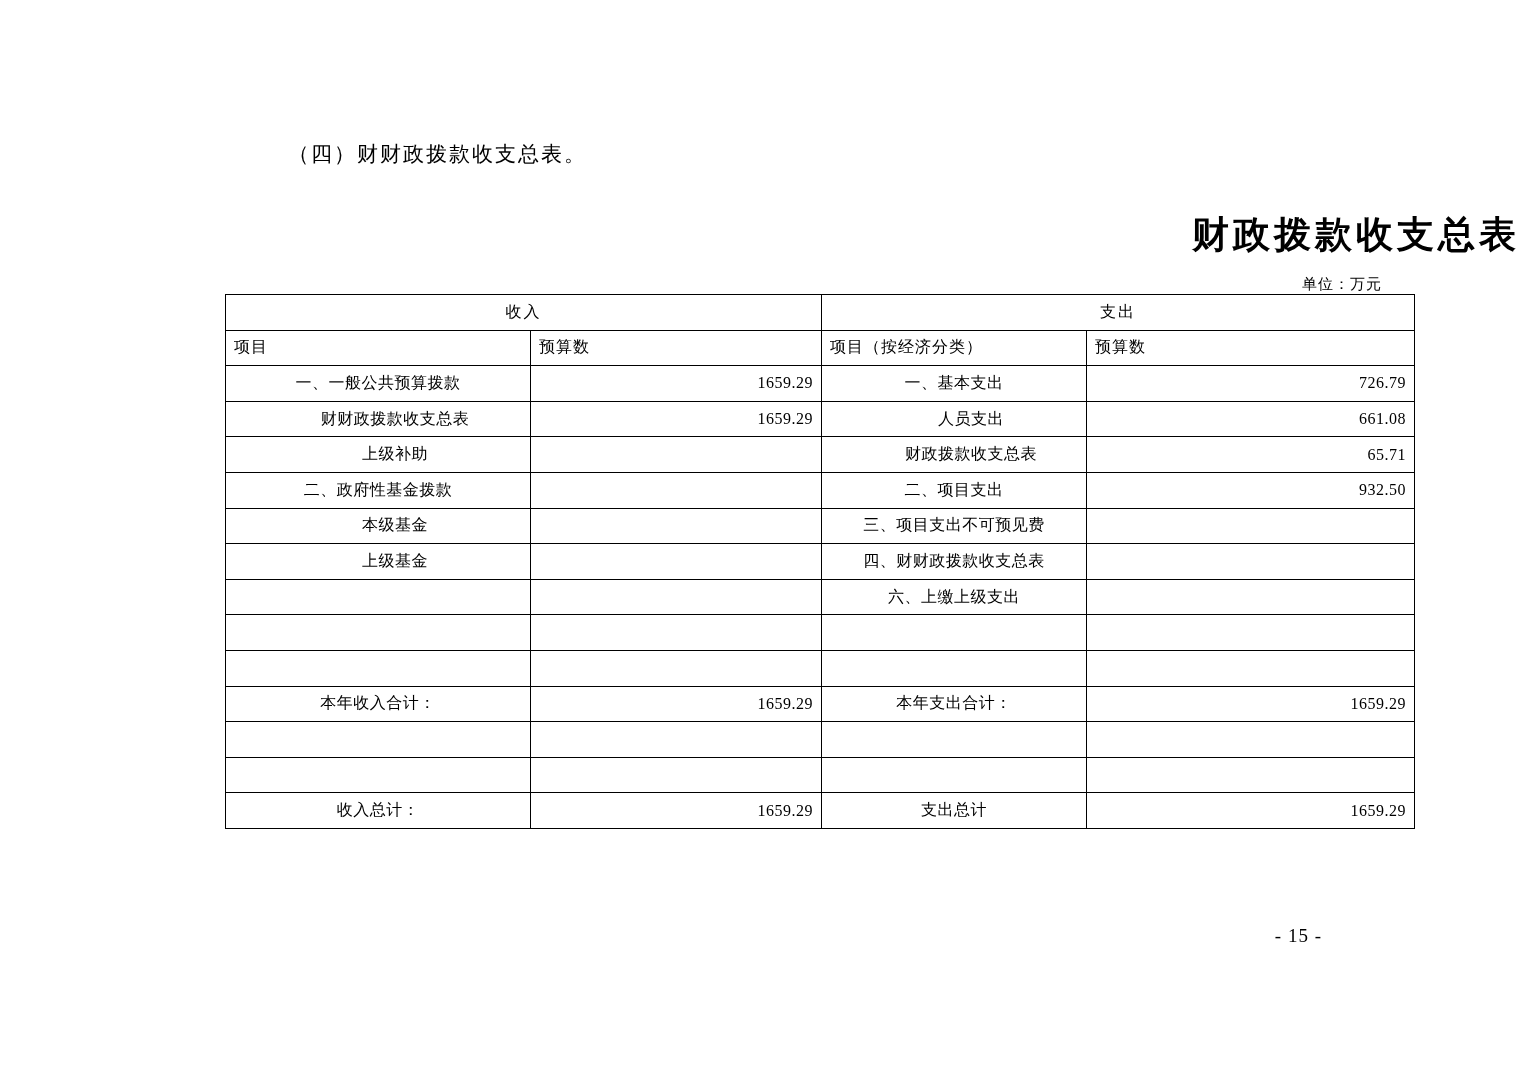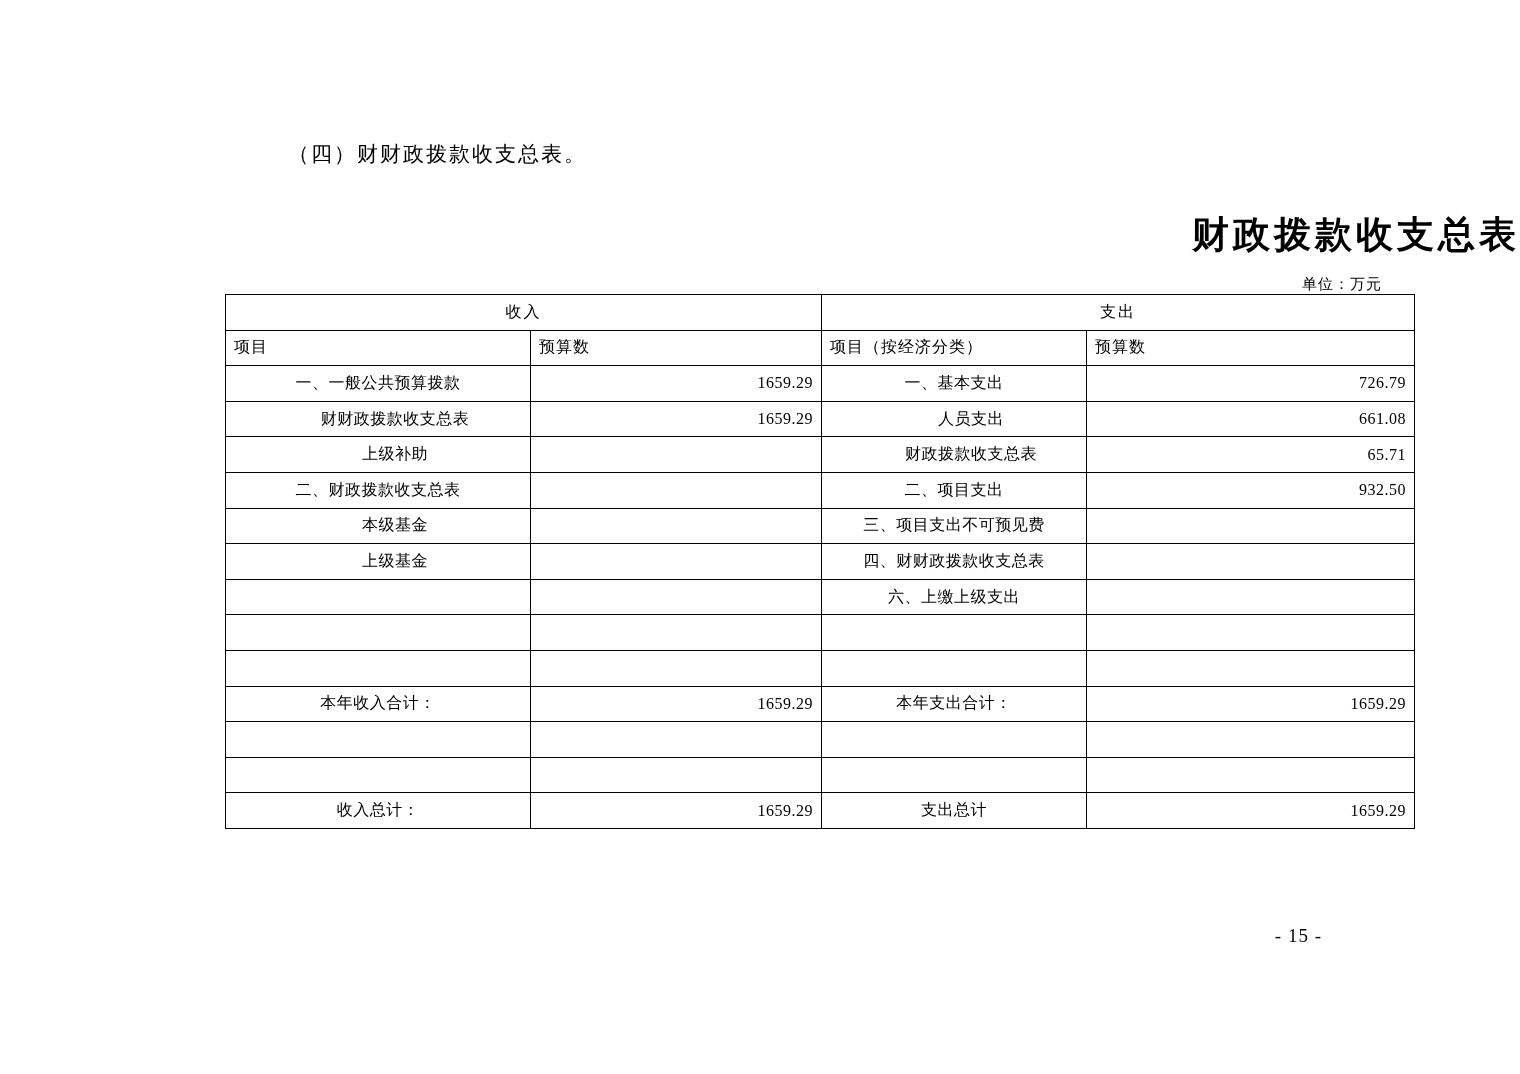--- a/index.html
+++ b/index.html
@@ -144,21 +144,21 @@
             <td class="item indent">人员支出</td>
             <td class="num">661.08</td>
           </tr>
           <tr>
             <td class="item indent">上级补助</td>
             <td class="num"></td>
             <td class="item indent">财政拨款收支总表</td>
             <td class="num">65.71</td>
           </tr>
           <tr>
-            <td class="item">二、财政拨款收支总表</td>
+            <td class="item">二、政府性基金拨款</td>
             <td class="num"></td>
             <td class="item">二、项目支出</td>
             <td class="num">932.50</td>
           </tr>
           <tr>
             <td class="item indent">本级基金</td>
             <td class="num"></td>
             <td class="item">三、项目支出不可预见费</td>
             <td class="num"></td>
           </tr>

